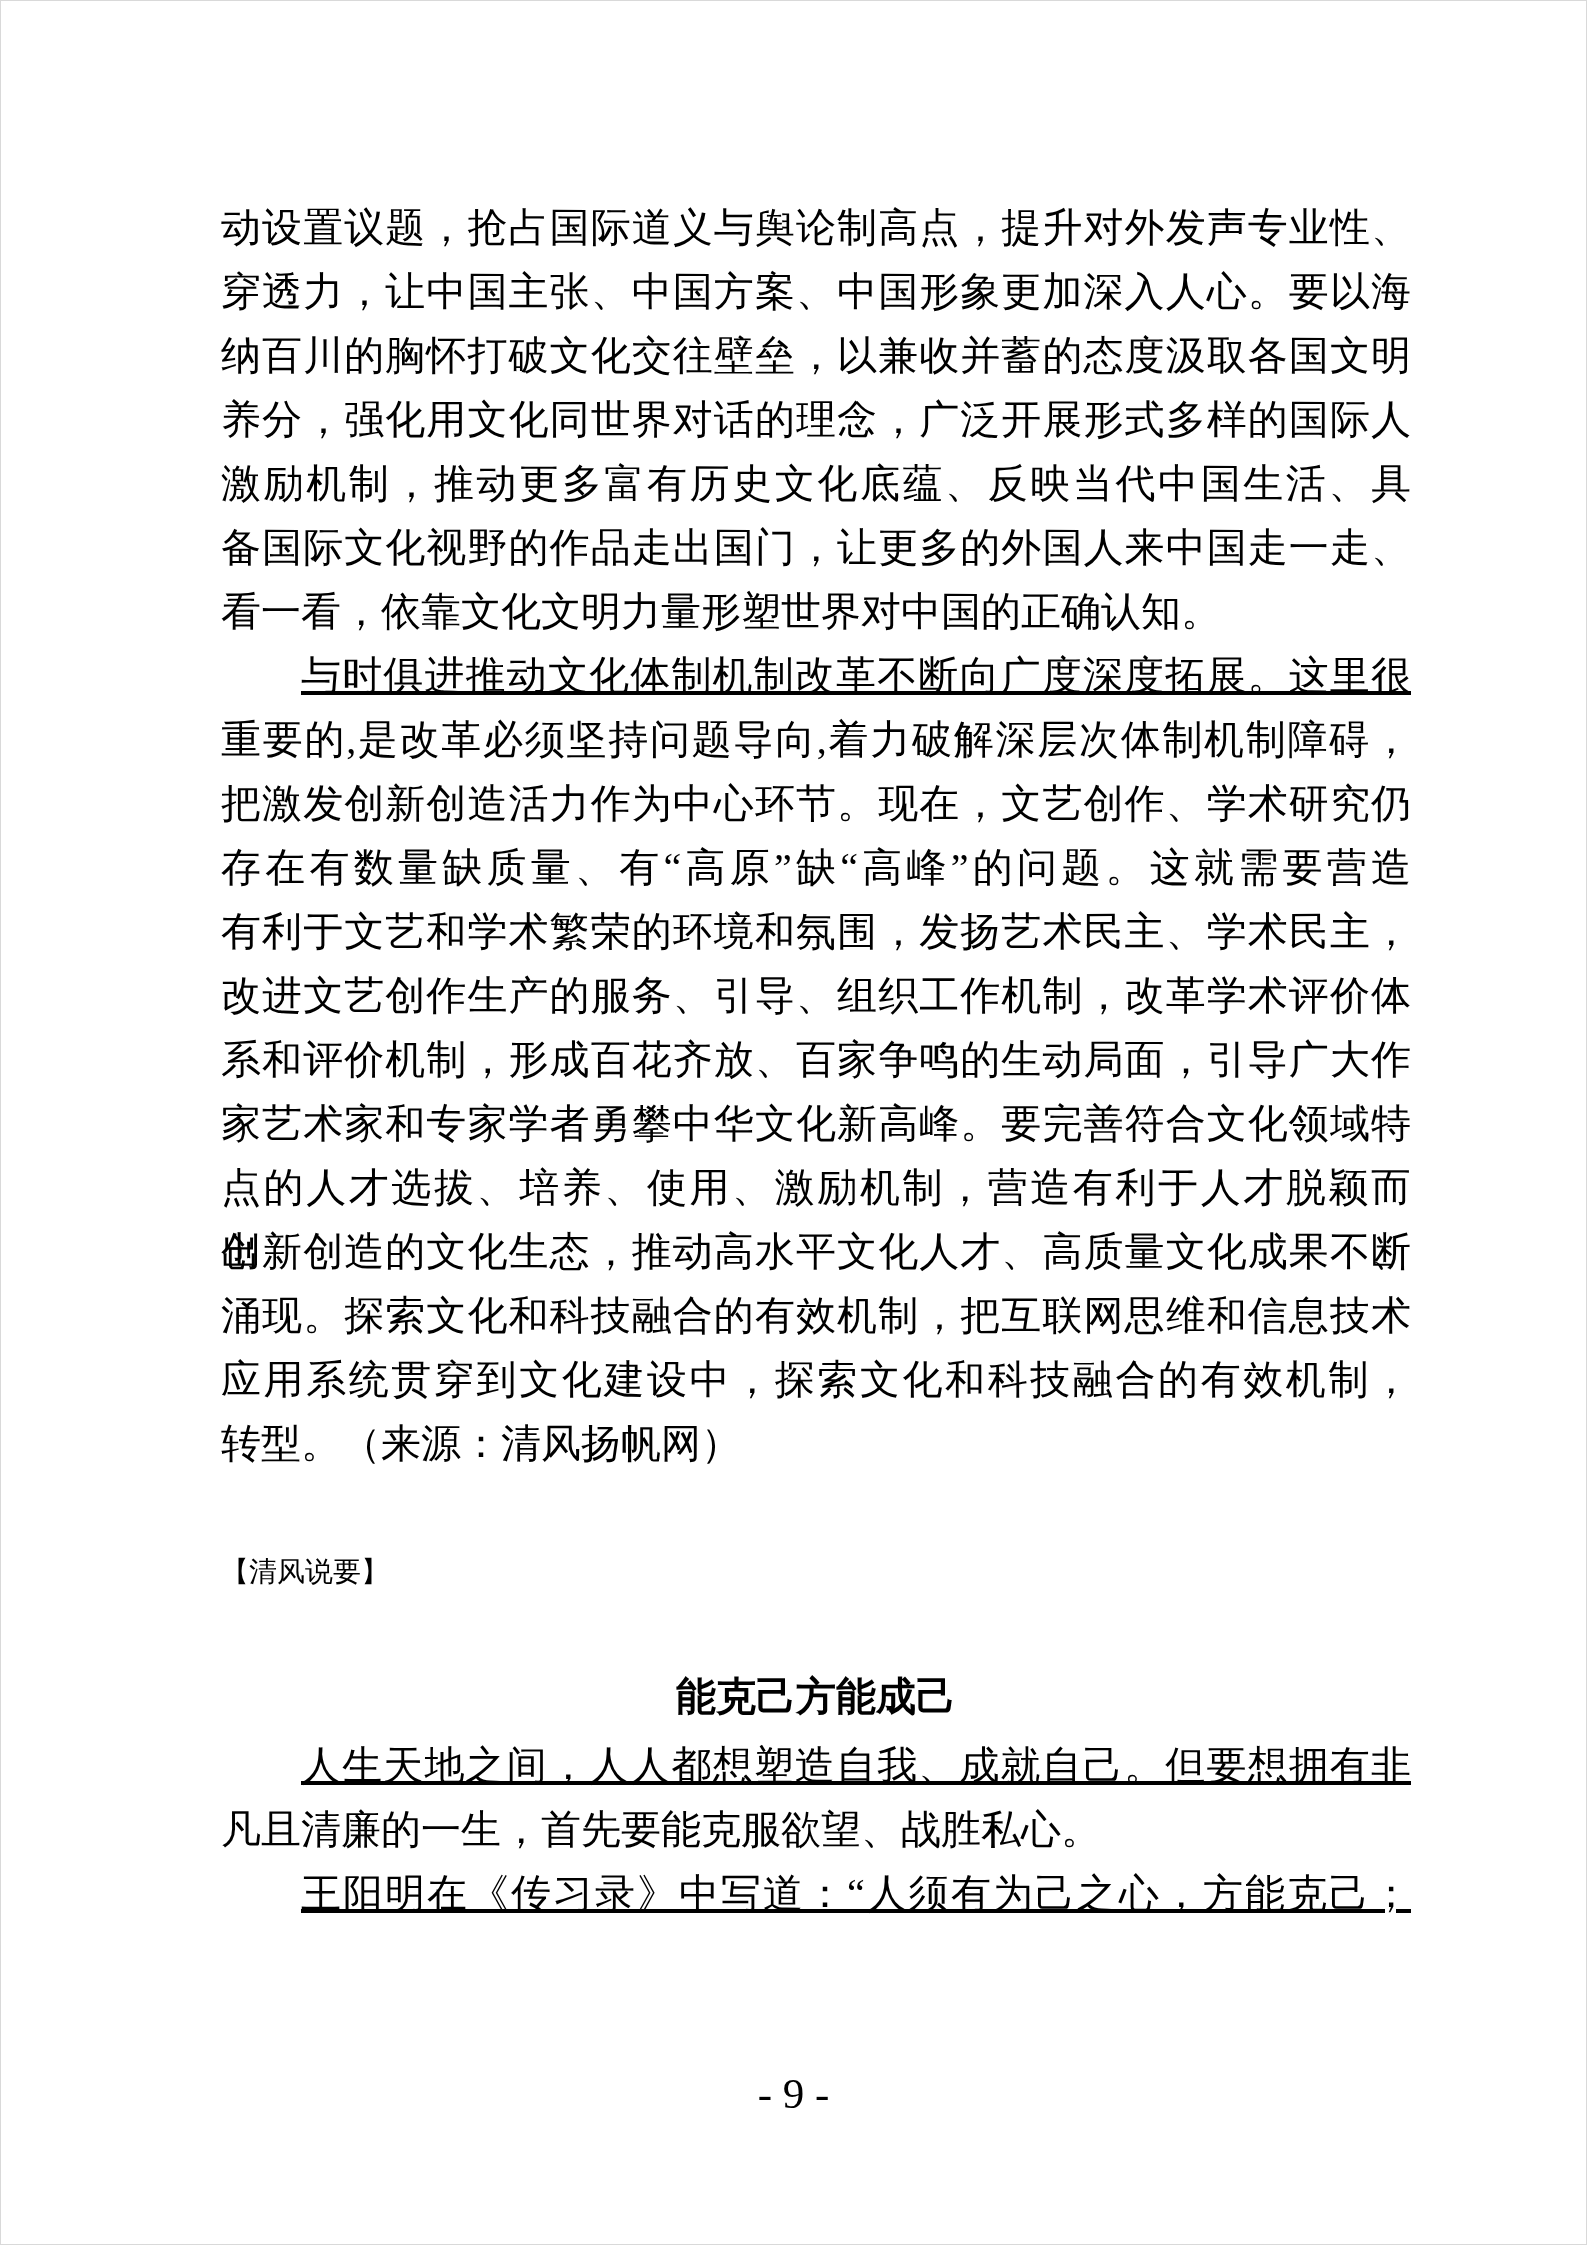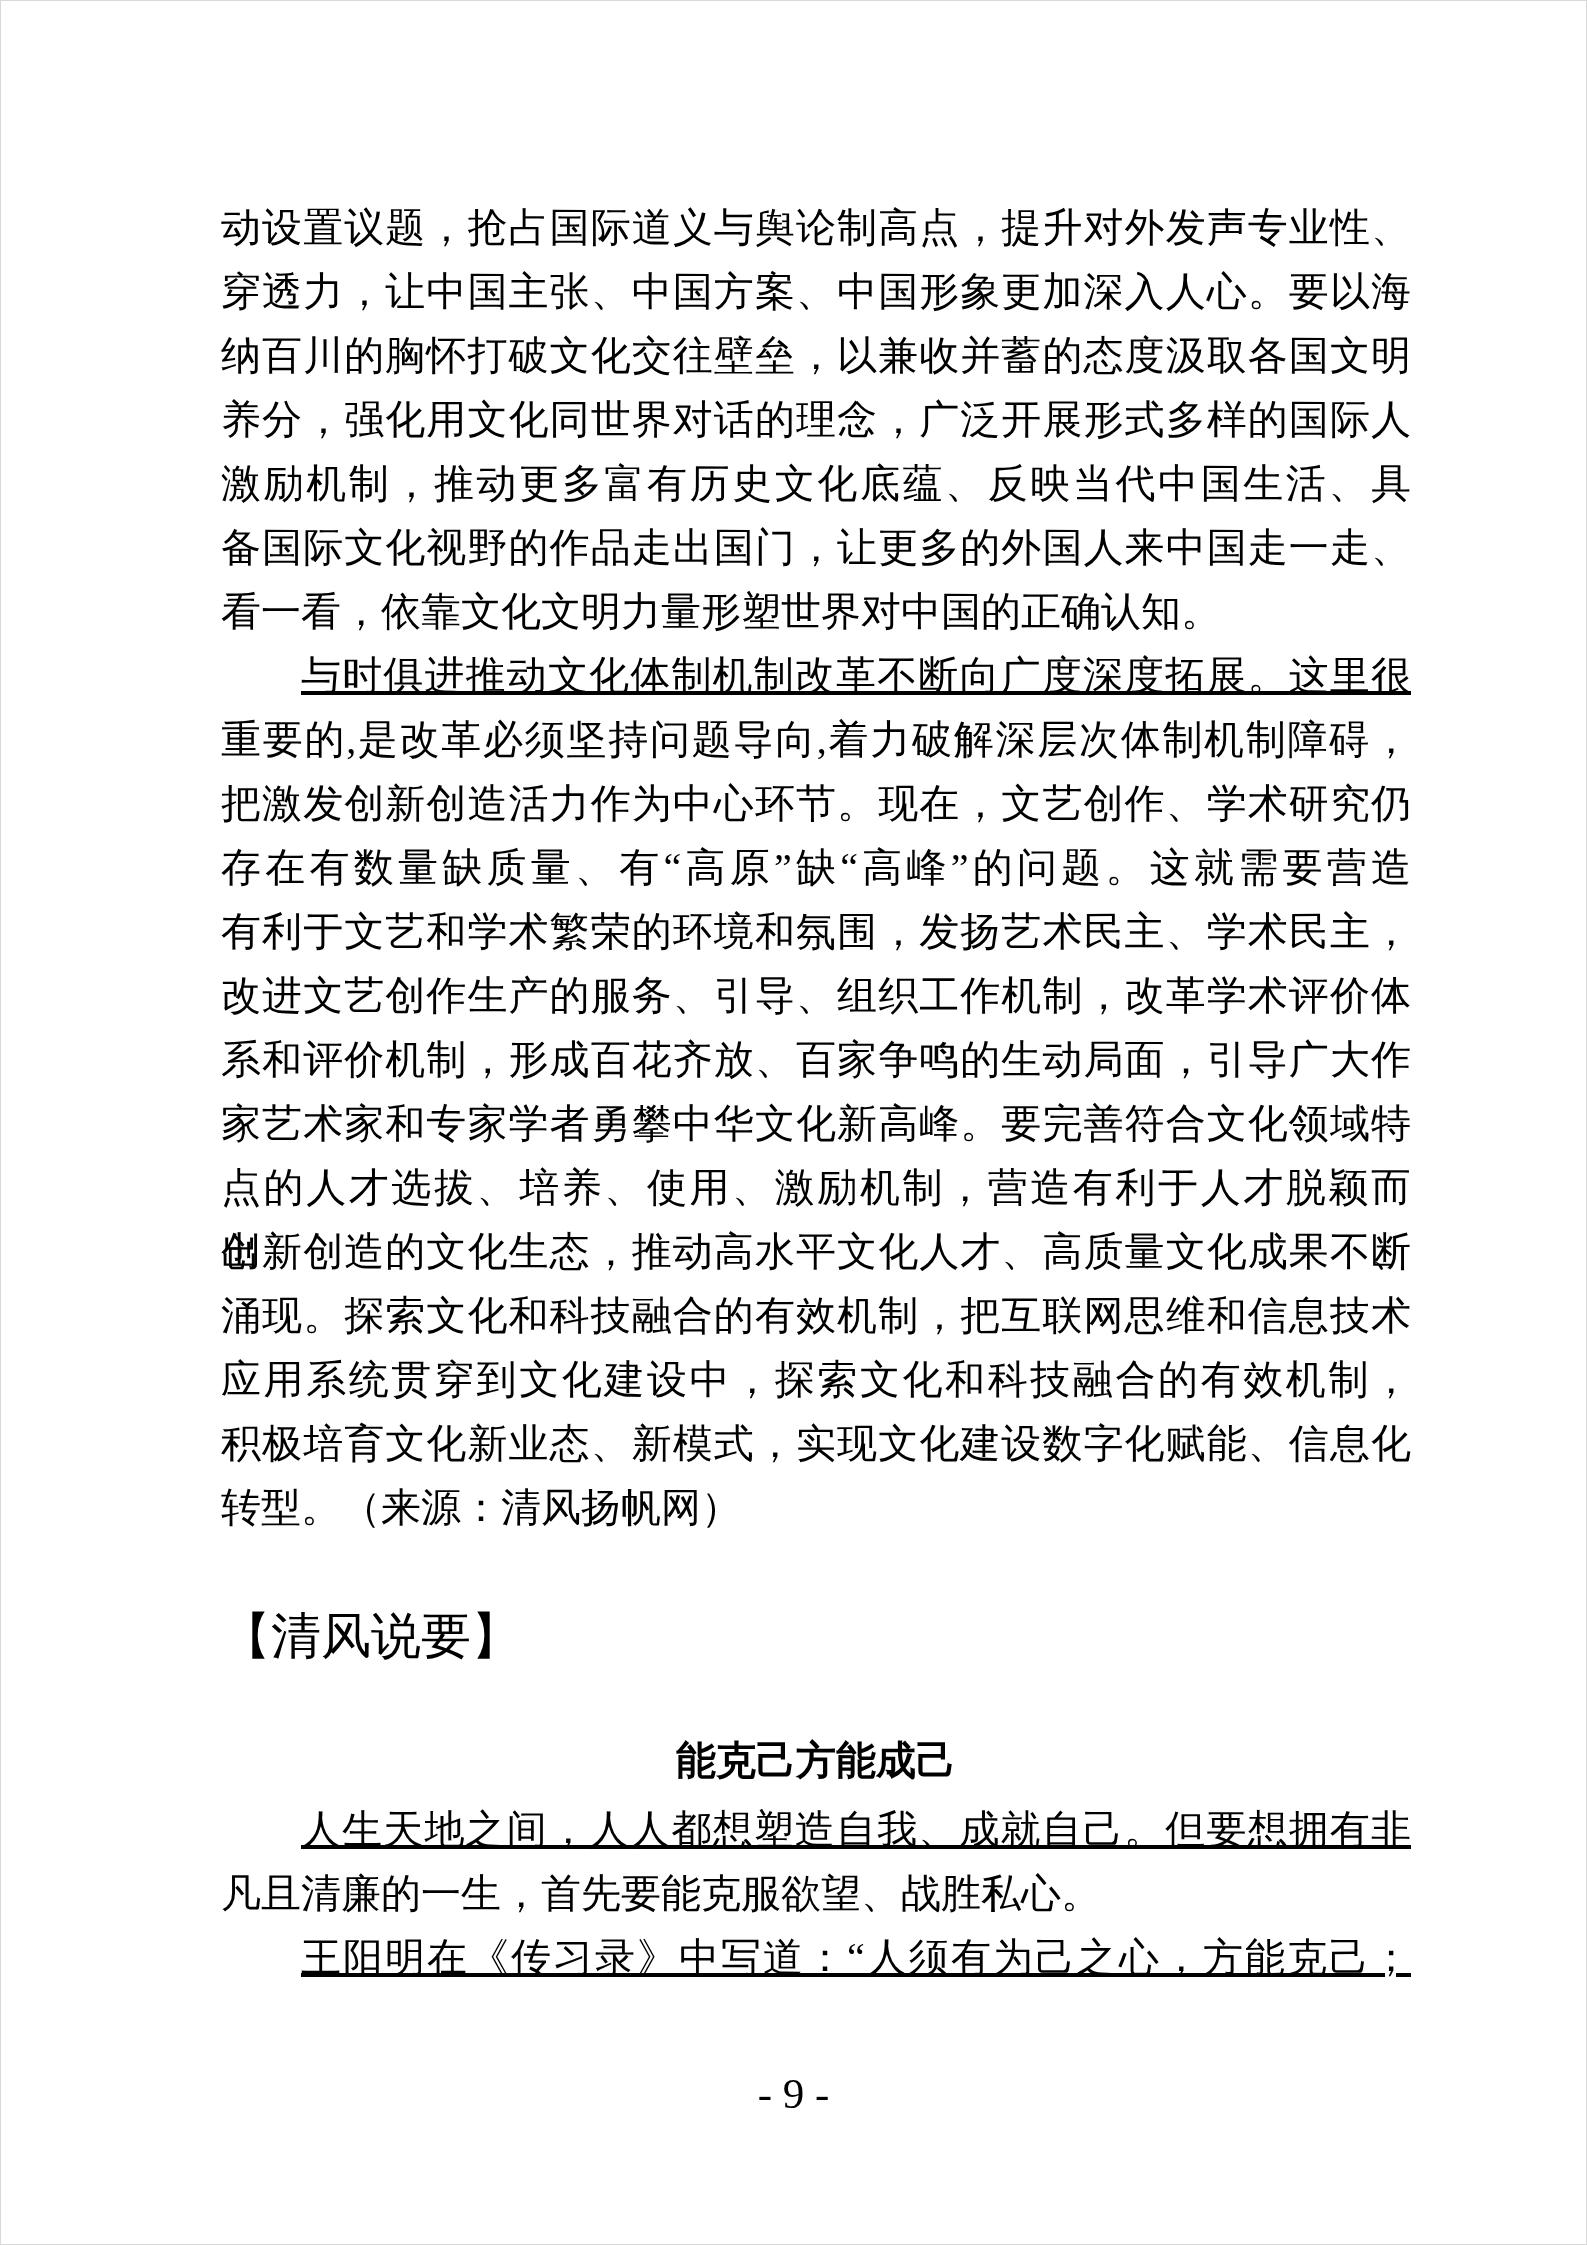--- a/index.html
+++ b/index.html
@@ -35,21 +35,21 @@
     white-space: normal;
     text-align: justify;
     text-align-last: justify;
     text-justify: inter-character;
   }
   .line.indent { text-indent: 2em; text-decoration: underline; }
   .section-header {
     margin-top: 64px;
     height: 64px;
     line-height: 64px;
-    font-size: 50px;
+    font-size: 28px;
     text-align: left;
   }
   .article-title {
     margin: 56px 0 0 0;
     height: 74px;
     line-height: 74px;
     font-size: 40px;
     font-weight: bold;
     text-align: center;
   }
@@ -84,21 +84,20 @@
           <div class="line fill">把激发创新创造活力作为中心环节。现在，文艺创作、学术研究仍</div>
           <div class="line fill">存在有数量缺质量、有“高原”缺“高峰”的问题。这就需要营造</div>
           <div class="line fill">有利于文艺和学术繁荣的环境和氛围，发扬艺术民主、学术民主，</div>
           <div class="line fill">改进文艺创作生产的服务、引导、组织工作机制，改革学术评价体</div>
           <div class="line fill">系和评价机制，形成百花齐放、百家争鸣的生动局面，引导广大作</div>
           <div class="line fill">家艺术家和专家学者勇攀中华文化新高峰。要完善符合文化领域特</div>
           <div class="line fill">点的人才选拔、培养、使用、激励机制，营造有利于人才脱颖而出、</div>
           <div class="line fill">创新创造的文化生态，推动高水平文化人才、高质量文化成果不断</div>
           <div class="line fill">涌现。探索文化和科技融合的有效机制，把互联网思维和信息技术</div>
           <div class="line fill">应用系统贯穿到文化建设中，探索文化和科技融合的有效机制，</div>
-          <div class="line fill">积极培育文化新业态、新模式，实现文化建设数字化赋能、信息化</div>
           <div class="line">转型。（来源：清风扬帆网）</div>
         </div>
       </div>
 
     <div class="section-header">【清风说要】</div>
 
     <div class="article-title">能克己方能成己</div>
 
     <div>
         <div class="para">

